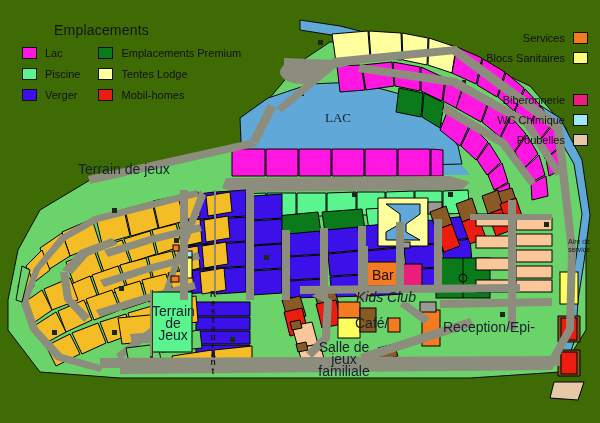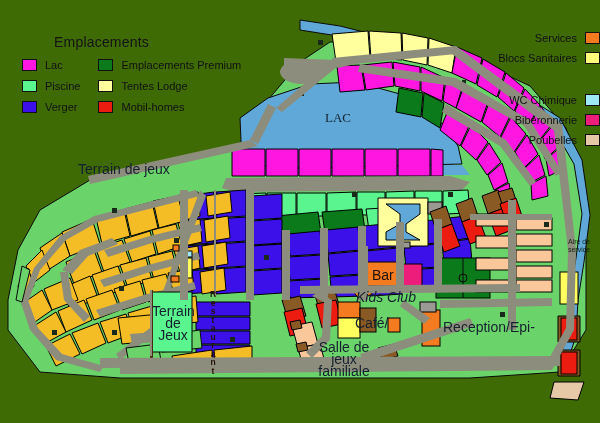--- a/index.html
+++ b/index.html
@@ -11,37 +11,36 @@
     font-family:"Liberation Sans", sans-serif;
     overflow:hidden;
     user-select:none;
   }
   #map-svg{position:absolute;left:0;top:0;width:600px;height:423px;display:block;}
 
   
   .legend-left{
     position:absolute;left:22px;top:22px;
     color:#1b1b1b;
-    margin-top:12px;
   }
   .legend-title{
     font-size:14px;letter-spacing:.2px;color:#141414;
     margin:0 0 7px 32px;font-family:"Liberation Sans", sans-serif;
   }
   .legend-cols{display:flex;gap:18px;}
   .legend-col{display:flex;flex-direction:column;gap:6px;}
   .legend-row{display:flex;align-items:center;gap:8px;height:15px;}
   .swatch{
     width:15px;height:12px;border:1px solid #111;box-sizing:border-box;flex:none;
   }
   .legend-label{font-size:11px;color:#111;white-space:nowrap;line-height:12px;}
 
   
   .legend-right{
-    position:absolute;right:0;top:30px;
+    position:absolute;right:12px;top:30px;
     display:flex;flex-direction:column;gap:5px;align-items:flex-end;
   }
   .legend-right .legend-row{justify-content:flex-end;}
   .legend-right .legend-label{color:#111;font-size:11px;}
   .legend-right-group2{margin-top:22px;display:flex;flex-direction:column;gap:5px;align-items:flex-end;}
 
   
   .map-label{
     position:absolute;color:#14202e;font-size:14px;line-height:12px;
     white-space:nowrap;pointer-events:none;
@@ -499,26 +498,26 @@
     <div class="legend-row">
       <span class="legend-label">Services</span>
       <span class="swatch" style="background:#f47b20"></span>
     </div>
     <div class="legend-row">
       <span class="legend-label">Blocs Sanitaires</span>
       <span class="swatch" style="background:#ffff7a"></span>
     </div>
     <div class="legend-right-group2">
       <div class="legend-row">
+        <span class="legend-label">Biberonnerie</span>
+        <span class="swatch" style="background:#ec1d7b"></span>
+      </div>
+      <div class="legend-row">
         <span class="legend-label">WC Chimique</span>
         <span class="swatch" style="background:#9fe9f7"></span>
-      </div>
-      <div class="legend-row">
-        <span class="legend-label">Biberonnerie</span>
-        <span class="swatch" style="background:#ec1d7b"></span>
       </div>
       <div class="legend-row">
         <span class="legend-label">Poubelles</span>
         <span class="swatch" style="background:#e7c9a8"></span>
       </div>
     </div>
   </div>
 
   <div class="map-label serif" style="left:325px;top:112px;">LAC</div>
 

